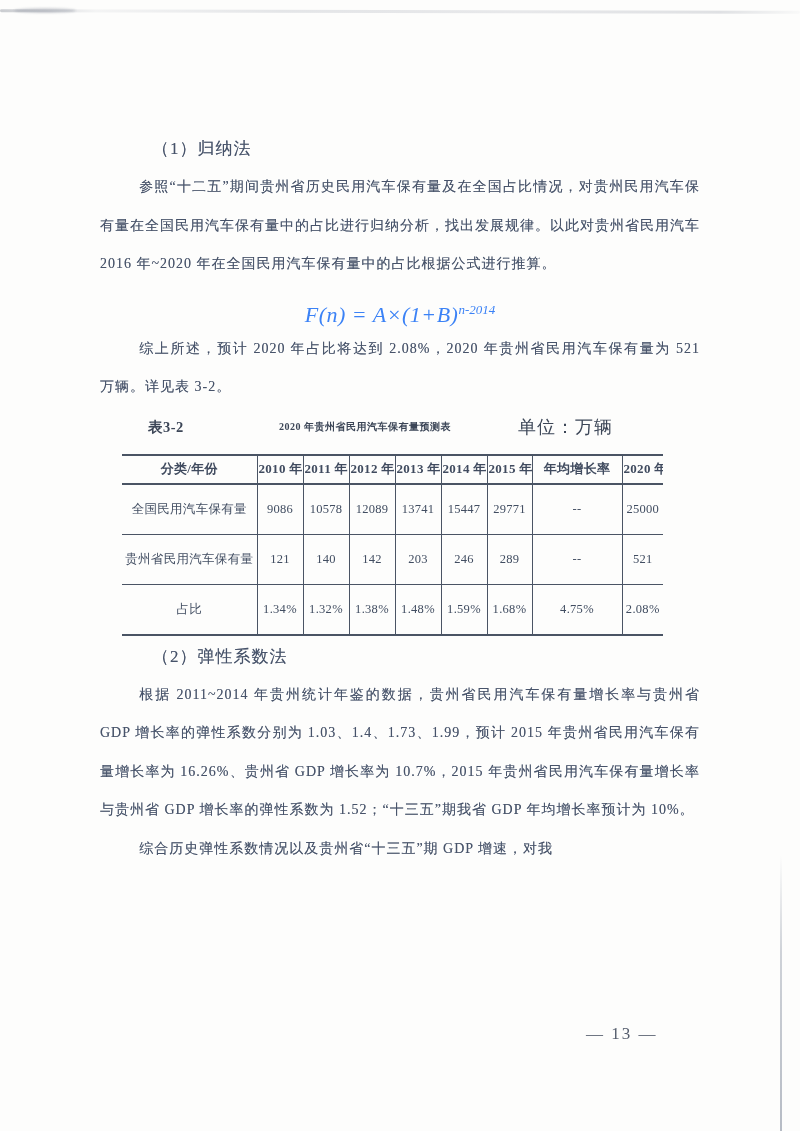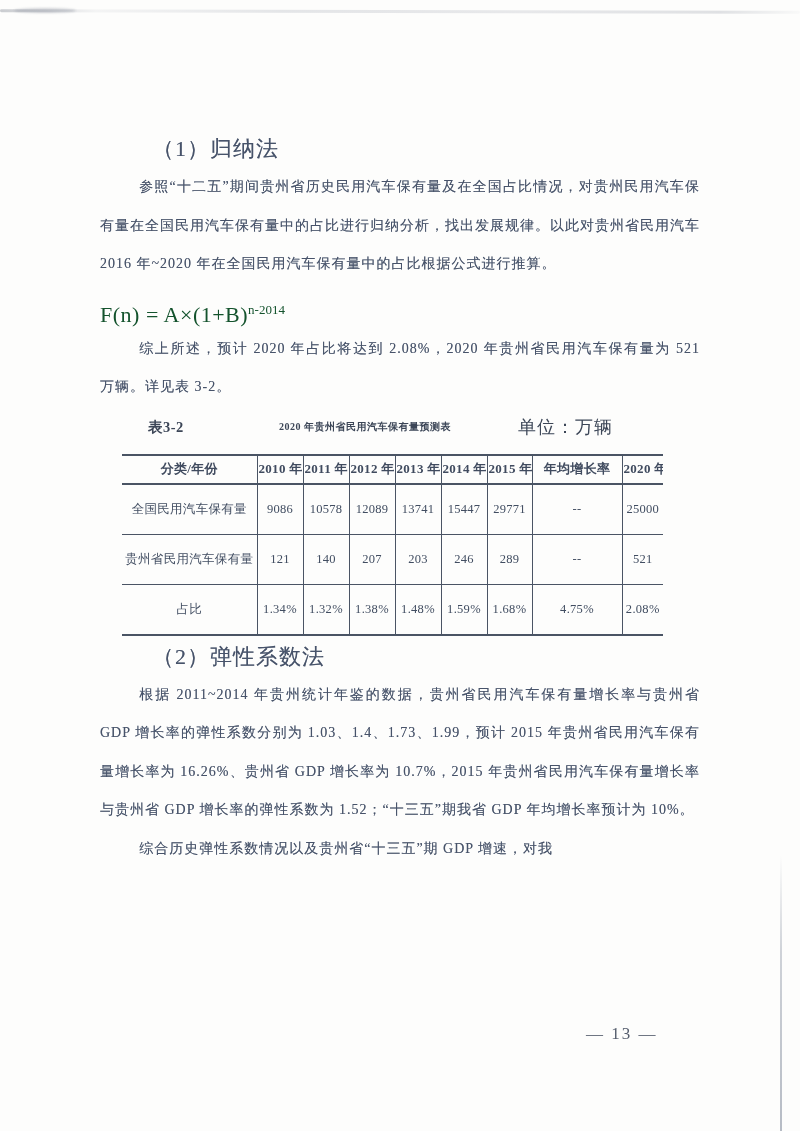--- a/index.html
+++ b/index.html
@@ -43,38 +43,39 @@
       rgba(170,176,188,0) 0%,
       rgba(150,158,172,0.45) 35%,
       rgba(135,144,160,0.60) 100%);
   }
   
   .content{
     position:absolute;left:100px;top:130px;width:600px;
     letter-spacing:1px;
   }
   .heading{
-    font-size:22px;line-height:38px;
+    font-size:17px;line-height:38px;
     padding-left:52px;
     text-shadow:0 0 0.6px rgba(71,83,106,0.55);
   }
   .body-para{
     margin:0;
     font-size:14px;line-height:38.5px;
     text-align:justify;
     text-indent:2.8em;
     text-shadow:0 0 0.6px rgba(71,83,106,0.55);
   }
   .formula{
     margin-top:9px;
     height:34px;line-height:34px;
-    text-align:left;
+    text-align:center;
+    font-style:italic;
     font-size:22px;
     letter-spacing:0.5px;
-    color:#14532d;
+    color:#3b82f6;
   }
   .formula sup{font-size:13px;letter-spacing:0;}
   .notes{margin-top:5px;padding-left:63px;}
   .note-line{
     font-size:15.5px;line-height:25px;
     letter-spacing:0.6px;
     text-shadow:0 0 0.5px rgba(71,83,106,0.5);
   }
   .para-conclusion{margin-top:3px;}
   
@@ -188,21 +189,21 @@
           <td>13741</td>
           <td>15447</td>
           <td>29771</td>
           <td>--</td>
           <td>25000</td>
         </tr>
         <tr>
           <td>贵州省民用汽车保有量</td>
           <td>121</td>
           <td>140</td>
-          <td>207</td>
+          <td>142</td>
           <td>203</td>
           <td>246</td>
           <td>289</td>
           <td>--</td>
           <td>521</td>
         </tr>
         <tr>
           <td>占比</td>
           <td>1.34%</td>
           <td>1.32%</td>

